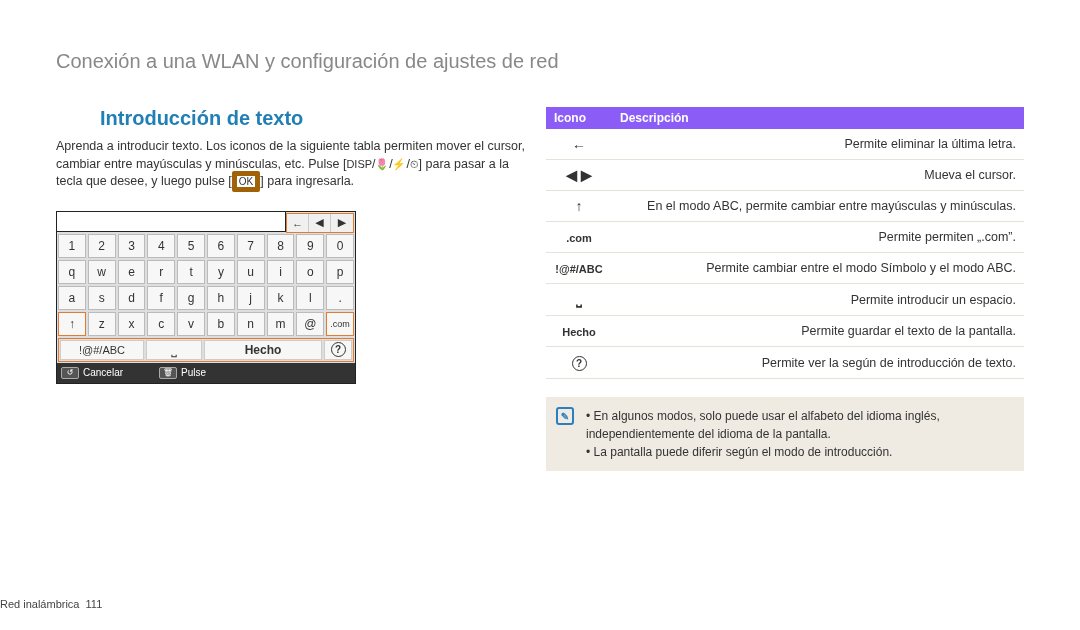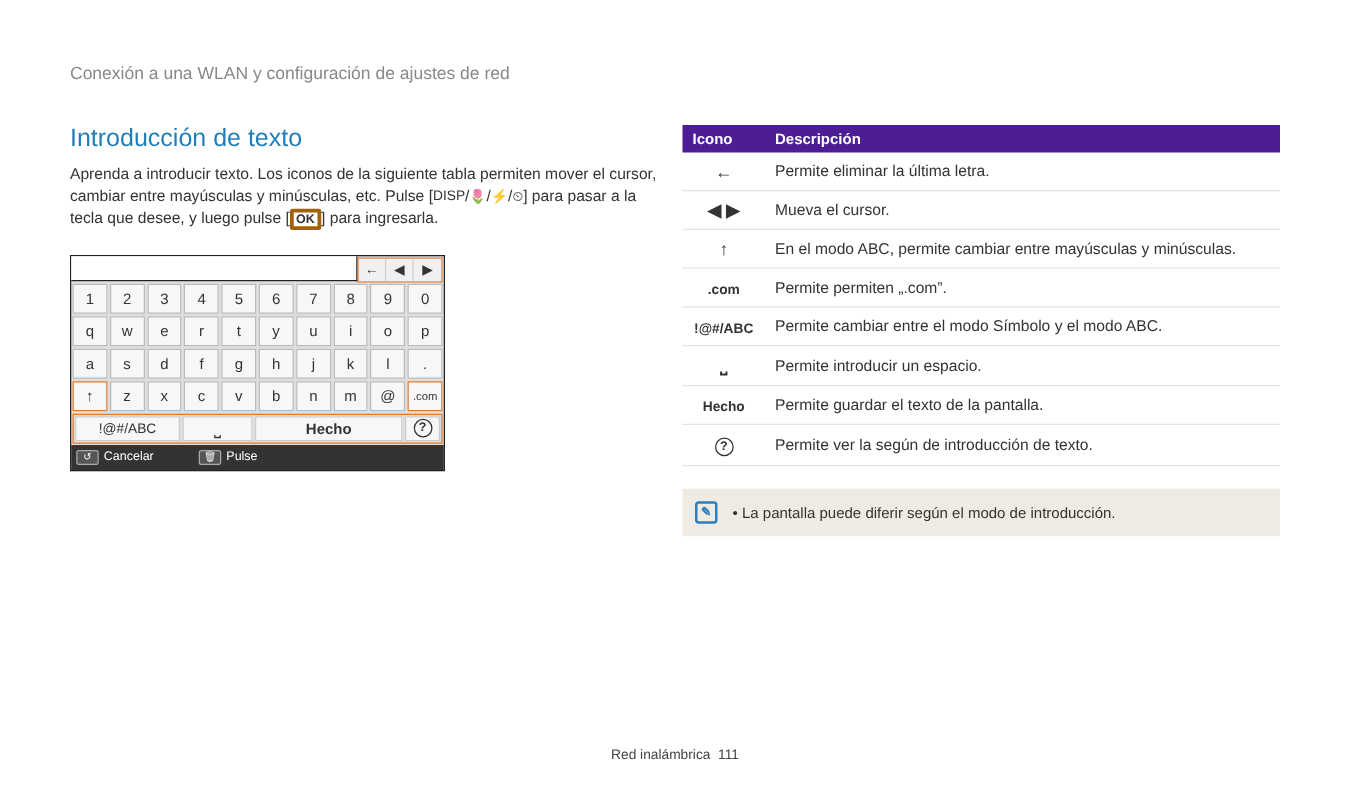--- a/index.html
+++ b/index.html
@@ -1,56 +1,56 @@
 <!DOCTYPE html>
 <html><head>
 <meta charset="utf-8">
 <style>
   * { margin: 0; padding: 0; box-sizing: border-box; }
   body { font-family: "Segoe UI", Arial, sans-serif; font-size: 13px; color: #333; background: #fff; width: 1080px; height: 630px; position: relative; }
   .page { padding: 50px 56px 0 56px; }
-  .page-header { color: #888; font-size: 14px; margin-bottom: 34px; }
+  .page-header { color: #888; font-size: 20px; margin-bottom: 34px; }
   .content { display: flex; gap: 20px; }
   .left-col { width: 470px; }
   .right-col { flex: 1; }
-  .section-title { color: #1f7fb6; font-size: 20px; font-weight: 400; margin-bottom: 8px; }
+  .section-title { color: #1f7fb6; font-size: 20px; font-weight: 700; margin-bottom: 8px; margin-left: 44px; }
   .intro { font-size: 12.5px; line-height: 1.4; color: #333; }
   .inline-key { display: inline-flex; align-items: center; vertical-align: middle; font-weight: 400; font-size: 11px; }
-  .inline-ok { border: 3px solid #a16207; border-radius: 2px; padding: 0 2px; font-size: 10px; line-height: 1; font-weight: 700; }
+  .inline-ok { border: 5px solid #a16207; border-radius: 2px; padding: 0 2px; font-size: 10px; line-height: 1; font-weight: 400; }
   .keyboard { margin-top: 20px; border: 1px solid #222; width: 300px; background: #dedede; }
   .kb-input-row { display: flex; }
   .kb-input { flex: 1; height: 20px; background: #fff; border-right:1px solid #222; border-bottom:1px solid #222; }
   .kb-arrow-group { display: flex; border: 1px solid #e07b2f; margin:1px 1px 0 0;}
   .kb-arrow-cell { width: 22px; height: 18px; display:flex; align-items:center; justify-content:center; font-size:11px; background:#f0f0f0; border-right:1px solid #ccc;}
   .kb-arrow-cell:last-child{border-right:none;}
   .kb-row { display: flex; height: 26px;}
   .kb-key { flex:1; border:1px solid #bbb; background:#f7f7f7; display:flex; align-items:center; justify-content:center; font-size:12px; margin:1px;}
   .kb-highlight { border: 1px solid #e07b2f; }
   .kb-bottom-row { display:flex; height:26px; }
   .kb-abc { width: 84px; border:1px solid #ccc; background:#f7f7f7; margin:1px; display:flex; align-items:center; justify-content:center; font-size:11px;}
   .kb-space { width: 56px; border:1px solid #ccc; background:#f7f7f7; margin:1px; display:flex; align-items:center; justify-content:center; font-size:13px;}
   .kb-hecho { flex:1; border:1px solid #ccc; background:#f7f7f7; margin:1px; display:flex; align-items:center; justify-content:center; font-weight:700; font-size:12px;}
   .kb-help { width:28px; border:1px solid #ccc; background:#f7f7f7; margin:1px; display:flex; align-items:center; justify-content:center; font-size:12px;}
   .kb-bottom-wrap { border:1px solid #e07b2f; display:flex; flex:1; margin:1px;}
   .kb-footer { background:#333; color:#fff; display:flex; height:20px; align-items:center; font-size:10px; padding:0 4px; gap:36px;}
   .kb-footer-item { display:flex; align-items:center; gap:4px;}
   .kb-footer-icon { display:inline-flex; width:18px; height:12px; border:1px solid #aaa; border-radius:2px; align-items:center; justify-content:center; font-size:8px; background:#555;}
 
   table.icon-table { width: 100%; border-collapse: collapse; font-size:12.5px;}
-  table.icon-table th { background: #4c1d95; color:#fff; text-align:left; padding:4px 8px; font-weight:600; font-size:12px;}
+  table.icon-table th { background: #8b5cf6; color:#fff; text-align:left; padding:4px 8px; font-weight:600; font-size:12px;}
   table.icon-table th:first-child { width:66px; }
-  table.icon-table td { padding:7px 8px; border-bottom:1px solid #e6e1d9; vertical-align:middle;}
+  table.icon-table td { padding:7px 8px; border-bottom:1px solid #e6e1d9; vertical-align:middle;text-align:right;}
   table.icon-table td.icon-cell { text-align:center; font-size:14px; font-weight:600;}
   .small-text { font-size:11px; font-weight:600;}
   .note-box { margin-top:18px; background:#efebe2; padding:10px 12px 10px 40px; position:relative; font-size:12px; line-height:1.5;}
   .note-icon { position:absolute; left:10px; top:10px; width:18px; height:18px; border:2px solid #2b7fbf; color:#2b7fbf; border-radius:3px; display:flex; align-items:center; justify-content:center; font-size:10px; font-weight:700; }
   .note-box ul{list-style:none;}
   .note-box li::before{content:"• "; }
   .play-key{ display:inline-block; border:1px solid #000; border-radius:2px; padding:0 4px; font-size:10px; line-height:1.2;}
-  .footer-line { position:absolute; bottom:20px; left:0; right:0; text-align:center; font-size:11px; color:#444;}
+  .footer-line { position:absolute; bottom:20px; left:0; right:0; font-size:11px; color:#444;}
   .footer-line .page-num{font-weight:400; margin-left:3px;}
   .circle-q { display:inline-flex; width:15px; height:15px; border:1.5px solid #333; border-radius:50%; align-items:center; justify-content:center; font-size:10px; font-weight:700;}
   .space-glyph { font-size:14px; }
   .icon-flower { font-size:11px; }
 </style>
 </head>
 <body>
 
 <div class="page">
   <div class="page-header">Conexión a una WLAN y configuración de ajustes de red</div>
@@ -184,20 +184,21 @@
             <tr>
               <td class="icon-cell"><span class="circle-q">?</span></td>
               <td>Permite ver la según de introducción de texto.</td>
             </tr>
           </tbody>
       </table>
 
       <div class="note-box">
         <div class="note-icon">✎</div>
         <ul>
+          <li>En algunos modos, solo puede usar el alfabeto del idioma inglés, independientemente del idioma de la pantalla.</li>
           <li>La pantalla puede diferir según el modo de introducción.</li>
         </ul>
       </div>
     </div>
   </div>
 </div>
 
 <div class="footer-line">
   <span>Red inalámbrica</span>
   <span class="page-num">111</span>

